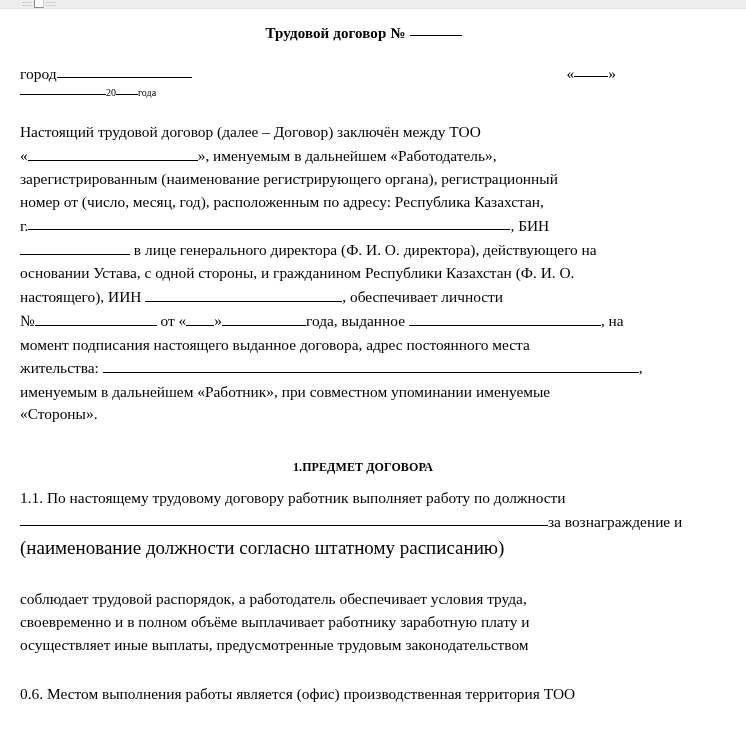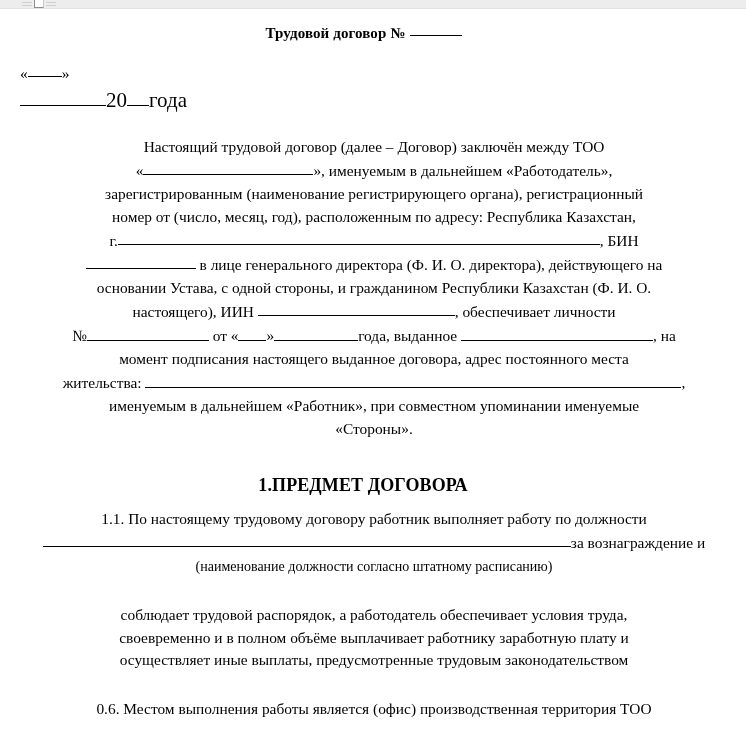--- a/index.html
+++ b/index.html
@@ -93,31 +93,31 @@
     display: inline-block;
     border-bottom: 1.3px solid #000;
     vertical-align: 1px;
   }
   .b-city      { width: 135px; }
   .b-daynum    { width: 34px; vertical-align: 2px; }
   .b-year-pre  { width: 86px; }
   .b-year-post { width: 22px; }
 
   .year-line {
-    font-size: 21px;
+    font-size: 10px;
     margin-top: 1px;
     line-height: 1.35;
     white-space: nowrap;
   }
 
   .para {
     font-size: 15.4px;
     line-height: 1.48;
     margin: 0;
-    text-align: center;
+    text-align: left;
   }
   .para.main-intro { margin-top: 22px; }
 
   .para .fill {
     display: inline-block;
     border-bottom: 1.2px solid #000;
     vertical-align: 1px;
     height: 1em;
   }
   .f-too        { width: 170px; }
@@ -126,38 +126,38 @@
   .f-iin        { width: 197px; }
   .f-docno      { width: 122px; }
   .f-day        { width: 28px; vertical-align: 2px; }
   .f-month      { width: 84px; }
   .f-issued     { width: 192px; }
   .f-address    { width: 536px; }
 
   .section-head {
     text-align: center;
     font-weight: bold;
-    font-size: 18px;
+    font-size: 12px;
     margin: 34px 0 0 0;
     padding-right: 22px;
     letter-spacing: 0.1px;
   }
 
   .clause { margin-top: 12px; }
 
   .rule-line {
     display: inline-block;
     border-bottom: 1.2px solid #000;
     vertical-align: 1px;
     height: 1em;
   }
   .f-position { width: 528px; }
 
   .sub-note {
-    font-size: 14px;
+    font-size: 19px;
     line-height: 1.48;
   }
 
   .para.body-block { margin-top: 26px; }
   .para.clause-12  { margin-top: 26px; }
 </style>
 </head>
 <body>
 
 <div class="ruler-strip">
@@ -166,20 +166,21 @@
   <div class="ruler-dots right"></div>
 </div>
 
 <div class="page">
 
   <h1 class="doc-title">
     <span>Трудовой договор №</span><span class="blank"></span>
   </h1>
 
   <div class="city-row">
+    <span class="city-left"><span>город</span><span class="blank b-city"></span></span>
     <span class="date-right"><span>«</span><span class="blank b-daynum"></span><span>»</span></span>
   </div>
 
   <div class="year-line"><span class="blank b-year-pre"></span><span>20</span><span class="blank b-year-post"></span><span>года</span></div>
 
   <p class="para main-intro">
     <span>Настоящий трудовой договор (далее – Договор) заключён между ТОО</span><br>
     <span>«</span><span class="fill f-too"></span><span>»,</span>
     <span>именуемым в дальнейшем «Работодатель»,</span><br>
     <span>зарегистрированным (наименование регистрирующего органа), регистрационный</span><br>

